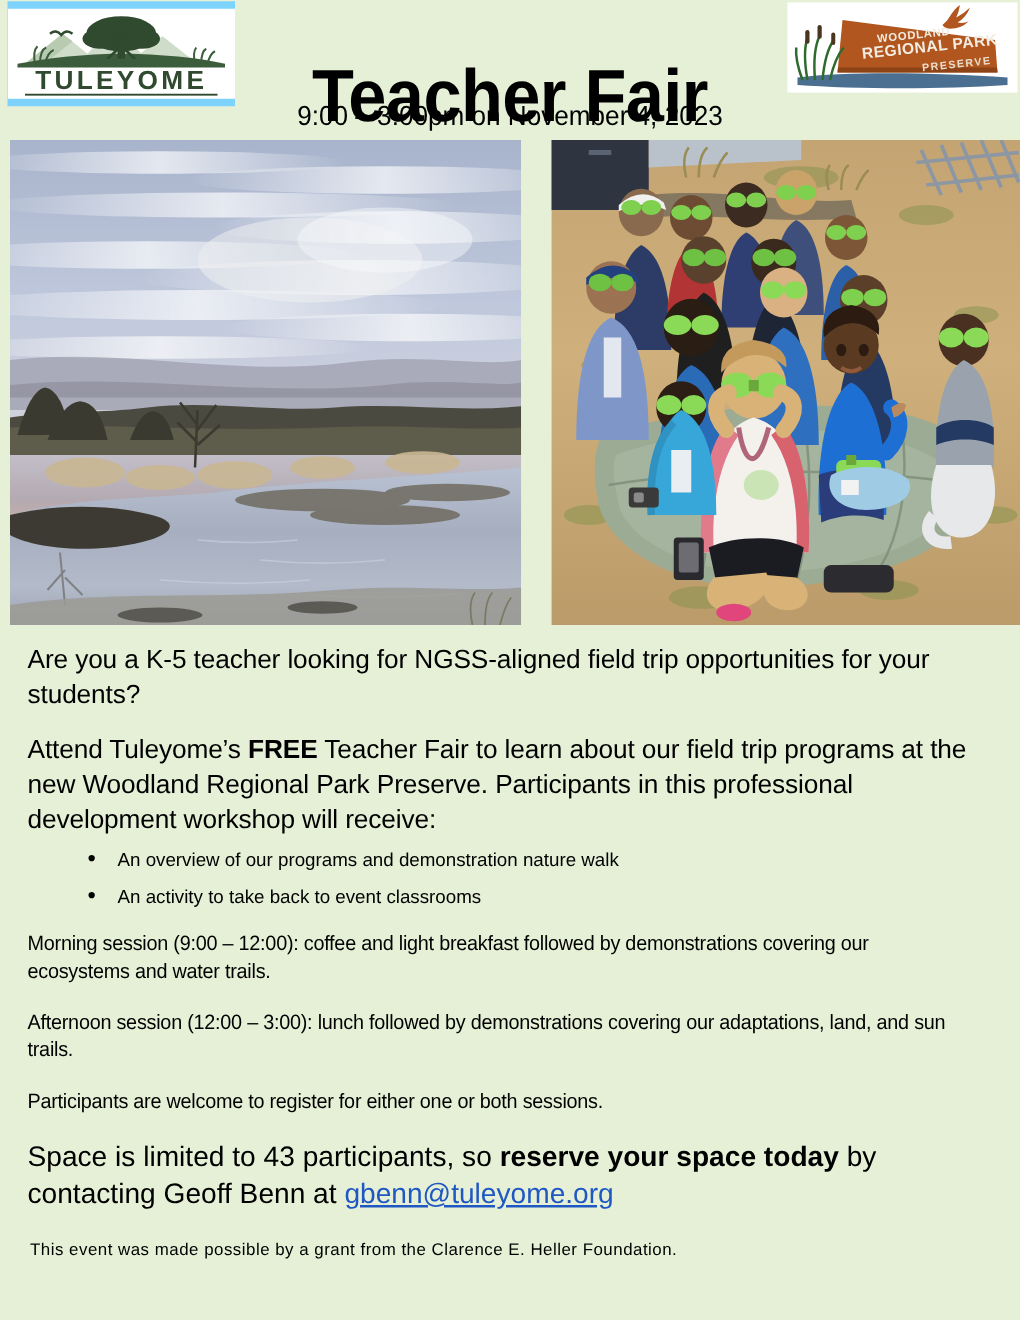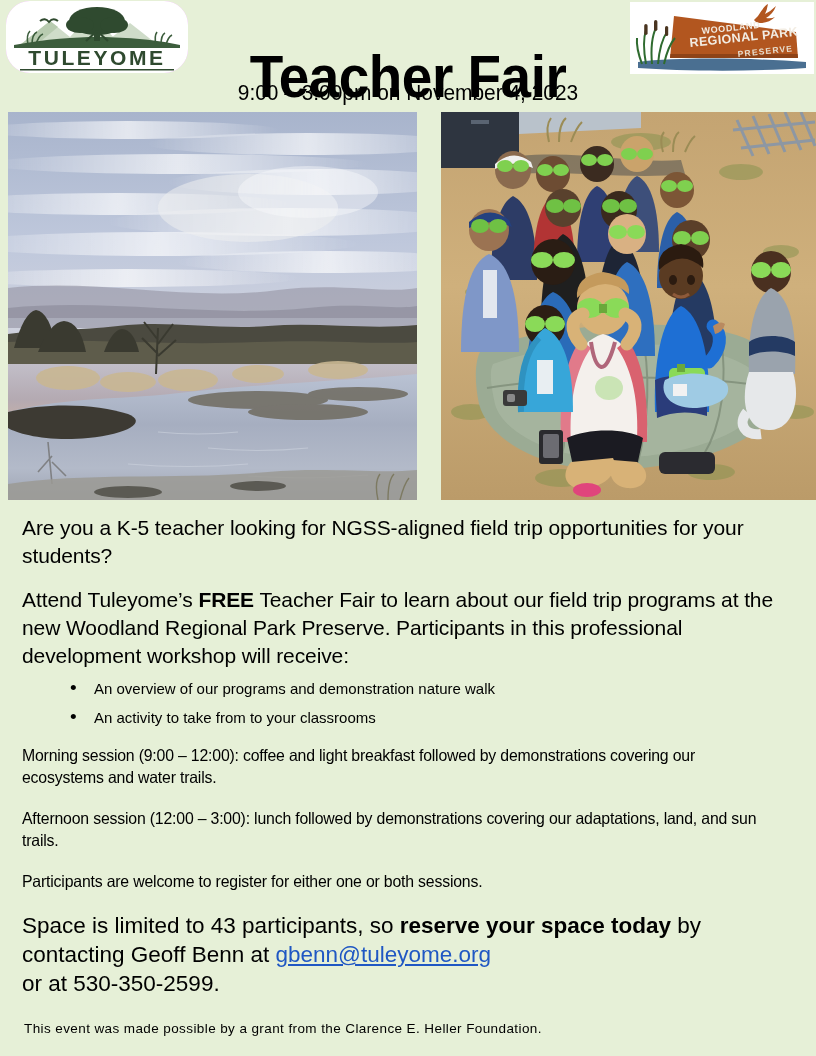--- a/index.html
+++ b/index.html
@@ -19,24 +19,23 @@
   
   .header {
     position: relative;
     height: 112px;
   }
   .logo-left {
     position: absolute;
     left: 6px;
     top: 1px;
     width: 182px;
-    height: 72px;
-    background: #f0abfc;
+    height: 84px;
+    background: #7dd3fc;
     overflow: hidden;
-    border-radius: 24px;
   }
   .logo-right {
     position: absolute;
     right: 2px;
     top: 2px;
     width: 184px;
     height: 72px;
     background: #ffffff;
     overflow: hidden;
   }
@@ -516,26 +515,25 @@
 <div class="content">
 
   <p class="para-lg">Are you a K-5 teacher looking for NGSS-aligned field trip opportunities for your students?</p>
 
   <p class="para-lg tight">
     <span>Attend Tuleyome’s </span><b>FREE</b><span> Teacher Fair to learn about our field trip programs at the new Woodland Regional Park Preserve.  Participants in this professional development workshop will receive:</span>
   </p>
 
   <ul class="bullets">
     <li>An overview of our programs and demonstration nature walk</li>
-    <li>An activity to take from to your classrooms</li>
+    <li>An activity to take back to event classrooms</li>
   </ul>
 
   <p class="para-sm">Morning session (9:00 – 12:00): coffee and light breakfast followed by demonstrations covering our ecosystems and water trails.</p>
   <p class="para-sm">Afternoon session (12:00 – 3:00): lunch followed by demonstrations covering our adaptations, land, and sun trails.</p>
   <p class="para-sm">Participants are welcome to register for either one or both sessions.</p>
 
   <p class="para-final">
     <span>Space is limited to 43 participants, so </span><b>reserve your space today</b><span> by contacting Geoff Benn at </span><a class="email-link" href="#">gbenn@tuleyome.org</a><br>
-    <span>or at 530-350-2599.</span>
   </p>
 
   <p class="footnote">This event was made possible by a grant from the Clarence E. Heller Foundation.</p>
 </div>
 
 </body></html>

